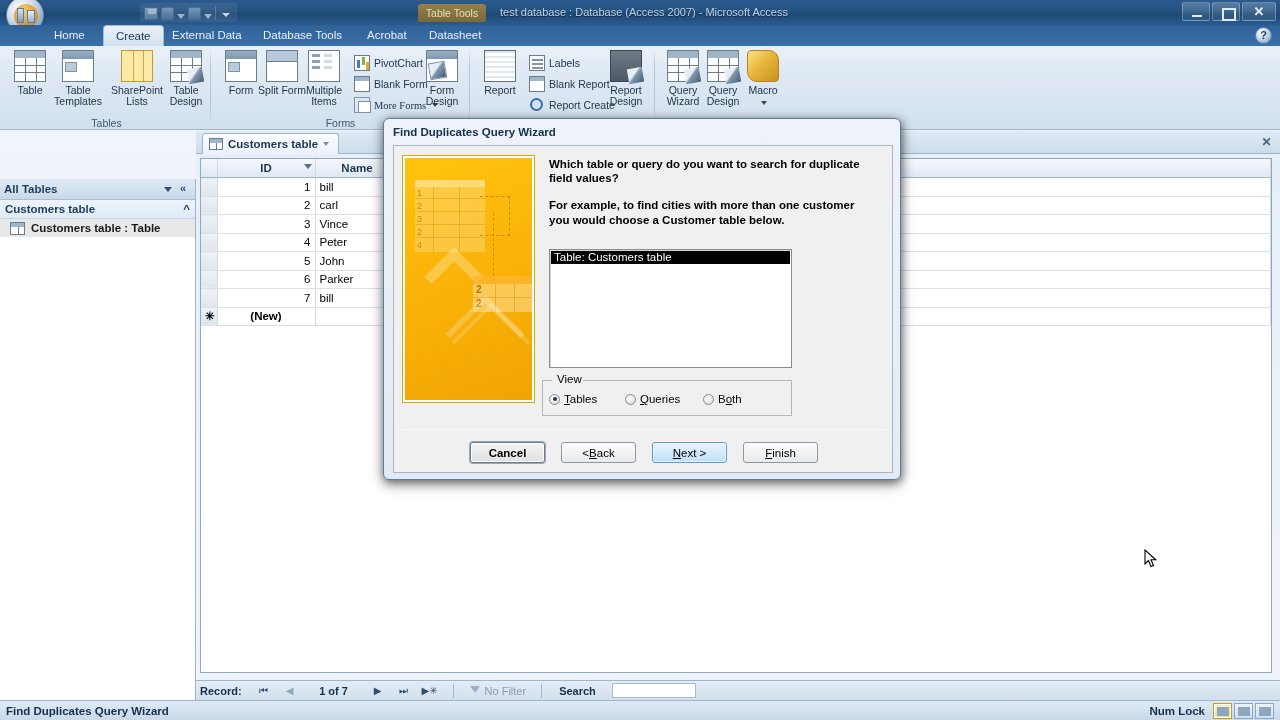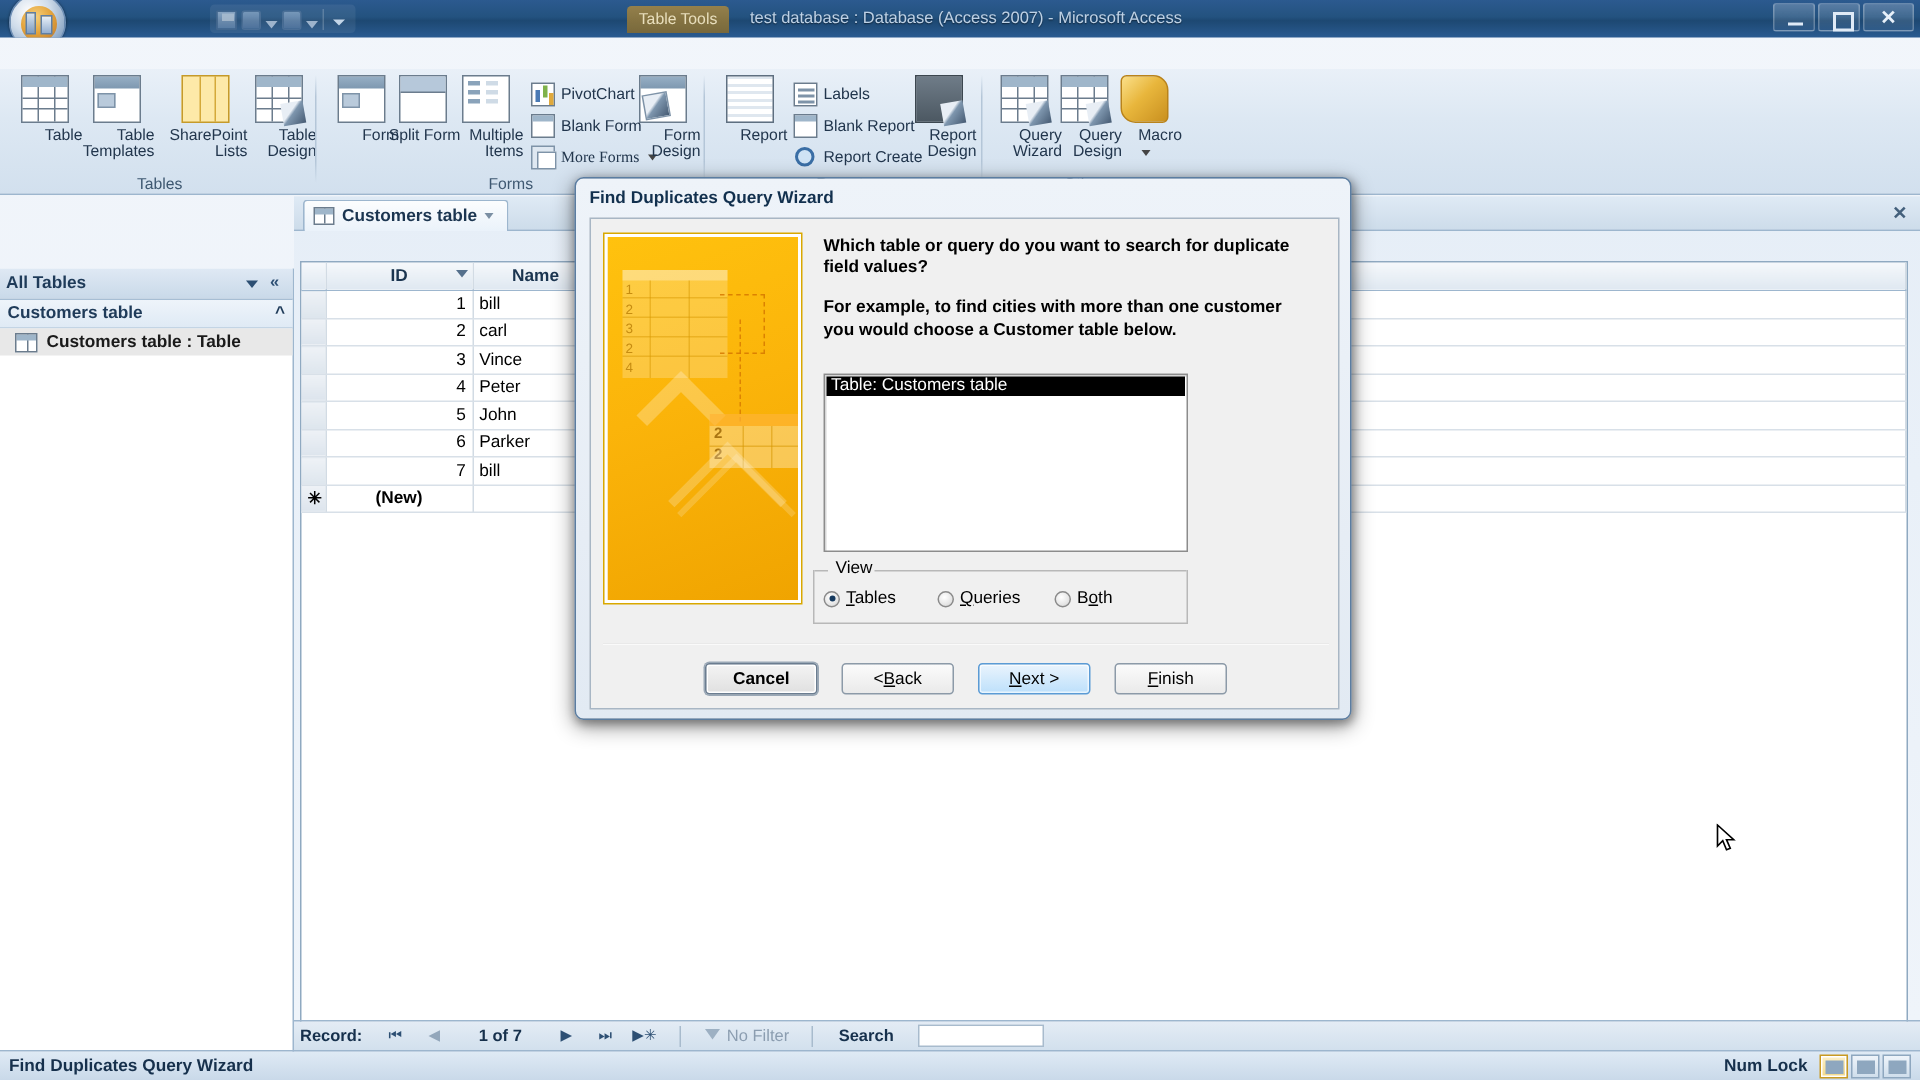--- a/index.html
+++ b/index.html
@@ -151,21 +151,21 @@
   }
   .rgroup .gsep {
     position:absolute; right:0; top:4px; width:1px; height:72px;
     background: linear-gradient(transparent, #b4c6d8 20%, #b4c6d8 80%, transparent);
   }
   .bigbtn {
     position:absolute; top:4px; width:52px; text-align:center;
     font-size:10.5px; color:#22364d; line-height:11px;
   }
   .bigbtn .ic { width:32px; height:32px; margin:0 auto 3px; position:relative; }
-  .bigbtn .cap { display:block; padding:0 1px;text-align:right; }
+  .bigbtn .cap { display:block; padding:0 1px; }
   .smallbtn {
     position:absolute; height:20px; display:flex; align-items:center; gap:4px;
     font-size:10.5px; color:#22364d; padding-left:1px;
   }
   .smallbtn .ic { width:16px; height:16px; position:relative; flex:0 0 16px; }
   .caret { display:inline-block; width:0;height:0;
     border-left:3px solid transparent;border-right:3px solid transparent;border-top:4px solid #444; margin-left:2px;}
 
   
   .ic-table {
@@ -278,21 +278,21 @@
     background-image:linear-gradient(#9fb6ca,#9fb6ca),linear-gradient(#6b7c8d,#6b7c8d);
     background-size:100% 4px,1px 100%; background-position:0 0,6px 0;background-repeat:no-repeat;
   }
   .doctab .dd{width:0;height:0;border-left:3px solid transparent;border-right:3px solid transparent;border-top:4px solid #7b8fa3;}
   .docclose {
     position:absolute; right:6px; top:4px; width:15px;height:15px;
     color:#44607c; font-size:12px; text-align:center; line-height:14px; font-weight:bold;
   }
   .sheet {
     position:absolute; left:4px; top:27px; width:1072px; height:515px;
-    background:#fff; border:1px solid #8fa9c1;margin-top:16px;
+    background:#fff; border:1px solid #8fa9c1;
   }
   table.grid { border-collapse:collapse; width:100%; table-layout:fixed; }
   table.grid th, table.grid td {
     height:18.5px; padding:0 4px; font-size:11.5px; border-right:1px solid #d2dbe4;
     border-bottom:1px solid #d8e0e8;
   }
   table.grid th {
     background: linear-gradient(#f5f8fb,#dfe8f1);
     border-bottom:1px solid #9db6ce; font-weight:bold; color:#1b3550; text-align:center;
     position:relative;
@@ -508,20 +508,29 @@
     <div class="title-tabtools">Table Tools</div>
     <div class="title-main">test database : Database (Access 2007) - Microsoft Access</div>
 
     <div class="winbtns">
       <div class="winbtn wb-min"></div>
       <div class="winbtn wb-max"></div>
       <div class="winbtn close wb-close"></div>
     </div>
   </div>
 
+  <div class="tabstrip">
+    <div class="tab" style="left:42px;">Home</div>
+    <div class="tab active" style="left:103px;">Create</div>
+    <div class="tab" style="left:160px;">External Data</div>
+    <div class="tab" style="left:251px;">Database Tools</div>
+    <div class="tab" style="left:355px;">Acrobat</div>
+    <div class="tab" style="left:417px;">Datasheet</div>
+    <div class="help-icon">?</div>
+  </div>
 
   <div class="ribbon">
 
     <div class="rgroup" style="left:2px; width:209px;">
       <div class="bigbtn" style="left:2px;">
         <div class="ic ic-table"></div>
         <span class="cap">Table</span>
       </div>
       <div class="bigbtn" style="left:50px;">
         <div class="ic ic-card"></div>

